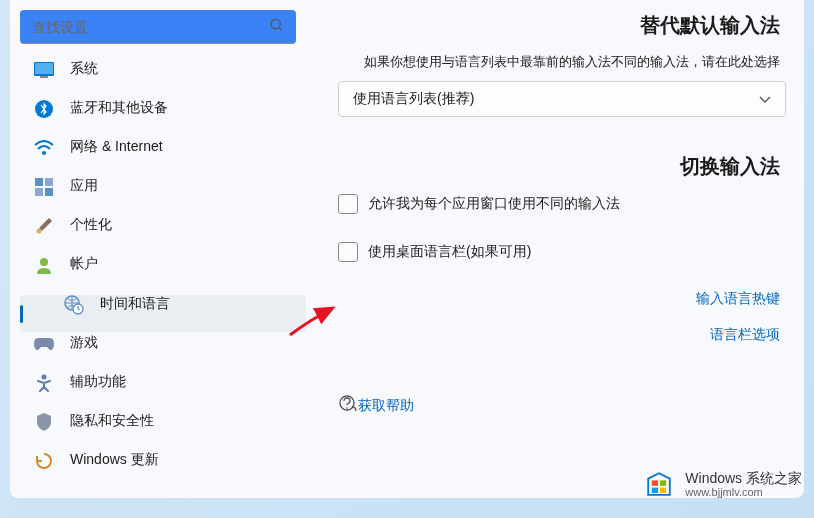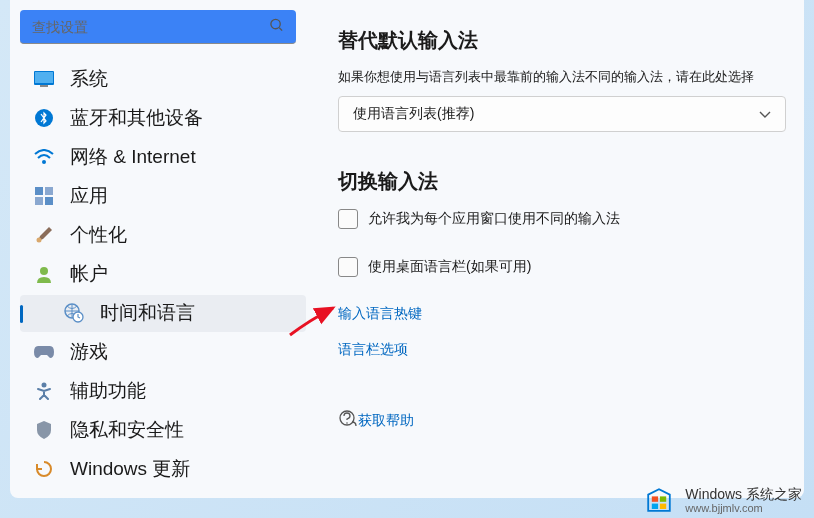--- a/index.html
+++ b/index.html
@@ -47,26 +47,25 @@
     .search-input::placeholder { color: #666; }
     .search-icon {
       position: absolute;
       right: 12px;
       top: 50%;
       transform: translateY(-50%);
       color: #555;
     }
     .nav-item {
       display: flex;
-      align-items: center;
       height: 38px;
       padding: 0 14px;
       border-radius: 4px;
       cursor: pointer;
-      font-size: 19px;
+      font-size: 14px;
       color: #1a1a1a;
       position: relative;
     }
     .nav-item.active { background: #eaedf2; padding-left: 44px; }
     .nav-item.active::before {
       content: "";
       position: absolute;
       left: 0px;
       top: 10px;
       height: 18px;
@@ -78,22 +77,23 @@
       width: 20px;
       height: 20px;
       margin-right: 16px;
       display: flex;
       align-items: center;
       justify-content: center;
       flex-shrink: 0;
     }
     .content {
       flex: 1;
-      padding: 27px 24px 10px 28px;
+      padding: 12px 24px 10px 28px;
       overflow-y: auto;
+      text-align: right;
     }
     .section-title {
       font-size: 20px;
       font-weight: 600;
       color: #1a1a1a;
       margin-bottom: 14px;
     }
     .section-desc {
       font-size: 13px;
       color: #1a1a1a;
@@ -148,21 +148,21 @@
     }
     .arrow-annotation {
       position: absolute;
       left: 285px;
       top: 290px;
       pointer-events: none;
     }
     .watermark {
       position: absolute;
       right: 12px;
-      bottom: 0;
+      bottom: 16px;
       display: flex;
       align-items: center;
       gap: 8px;
       font-size: 14px;
       color: #333;
     }
     .watermark .sub {
       font-size: 11px;
       color: #666;
       display: block;

